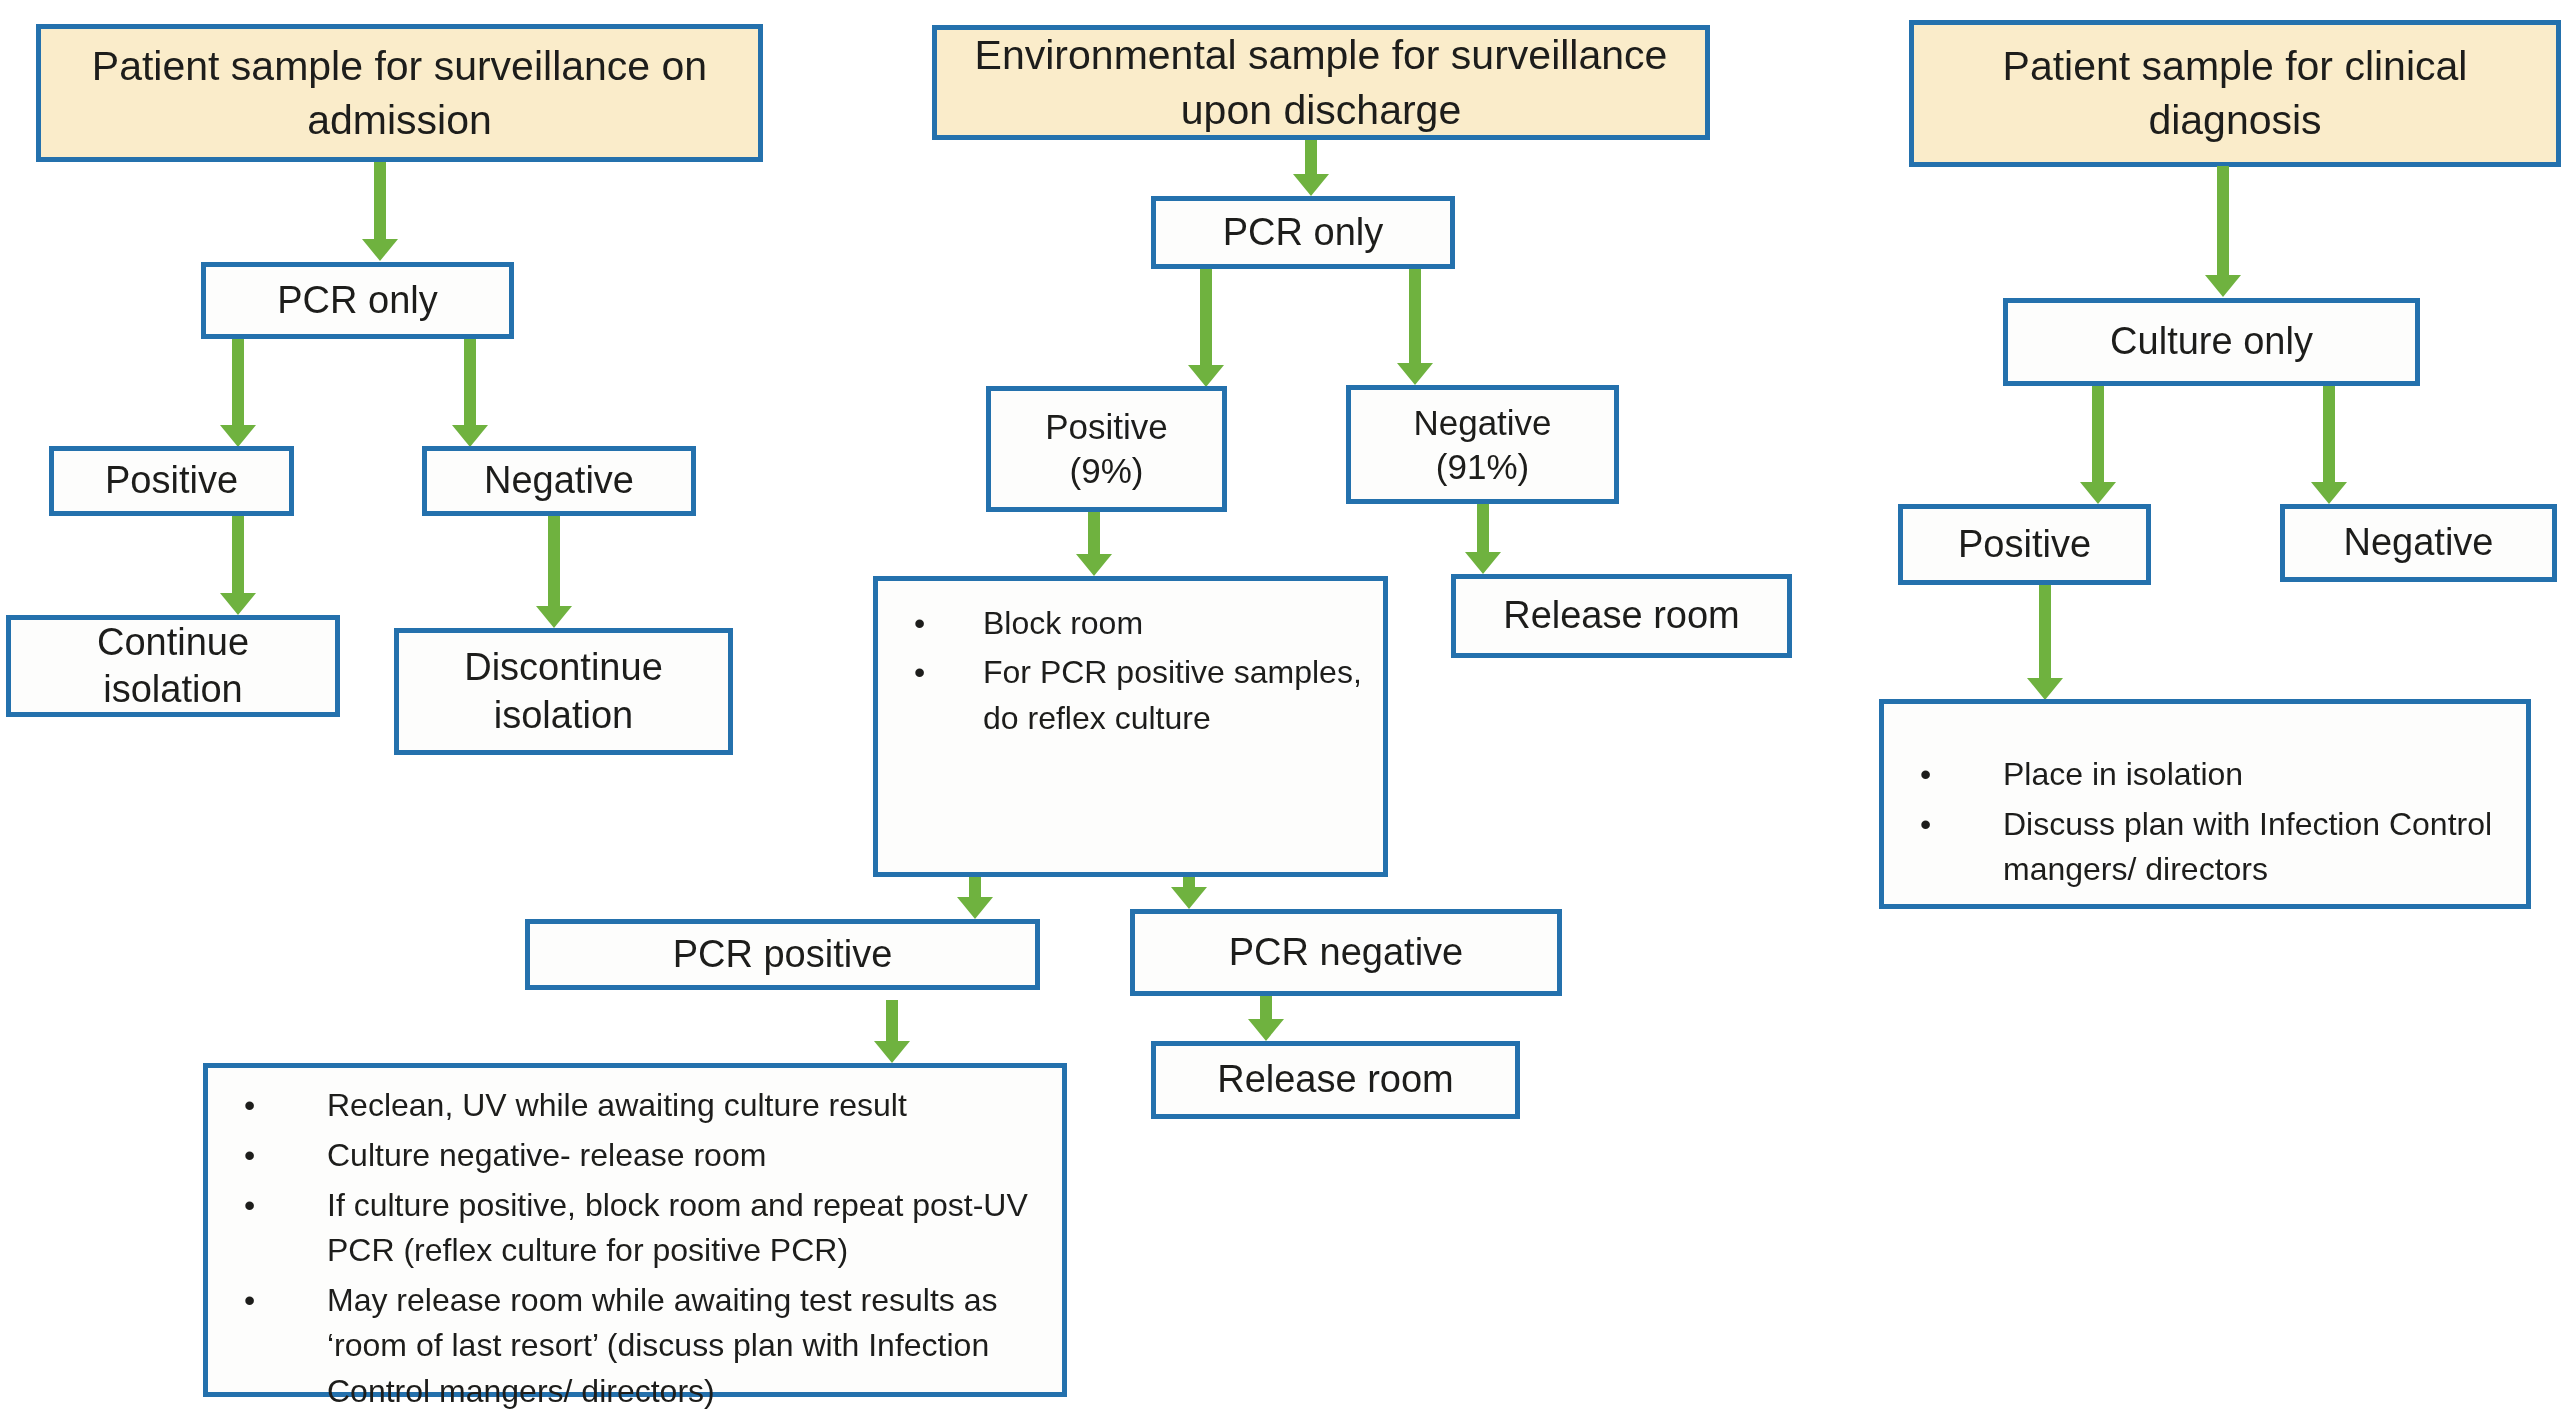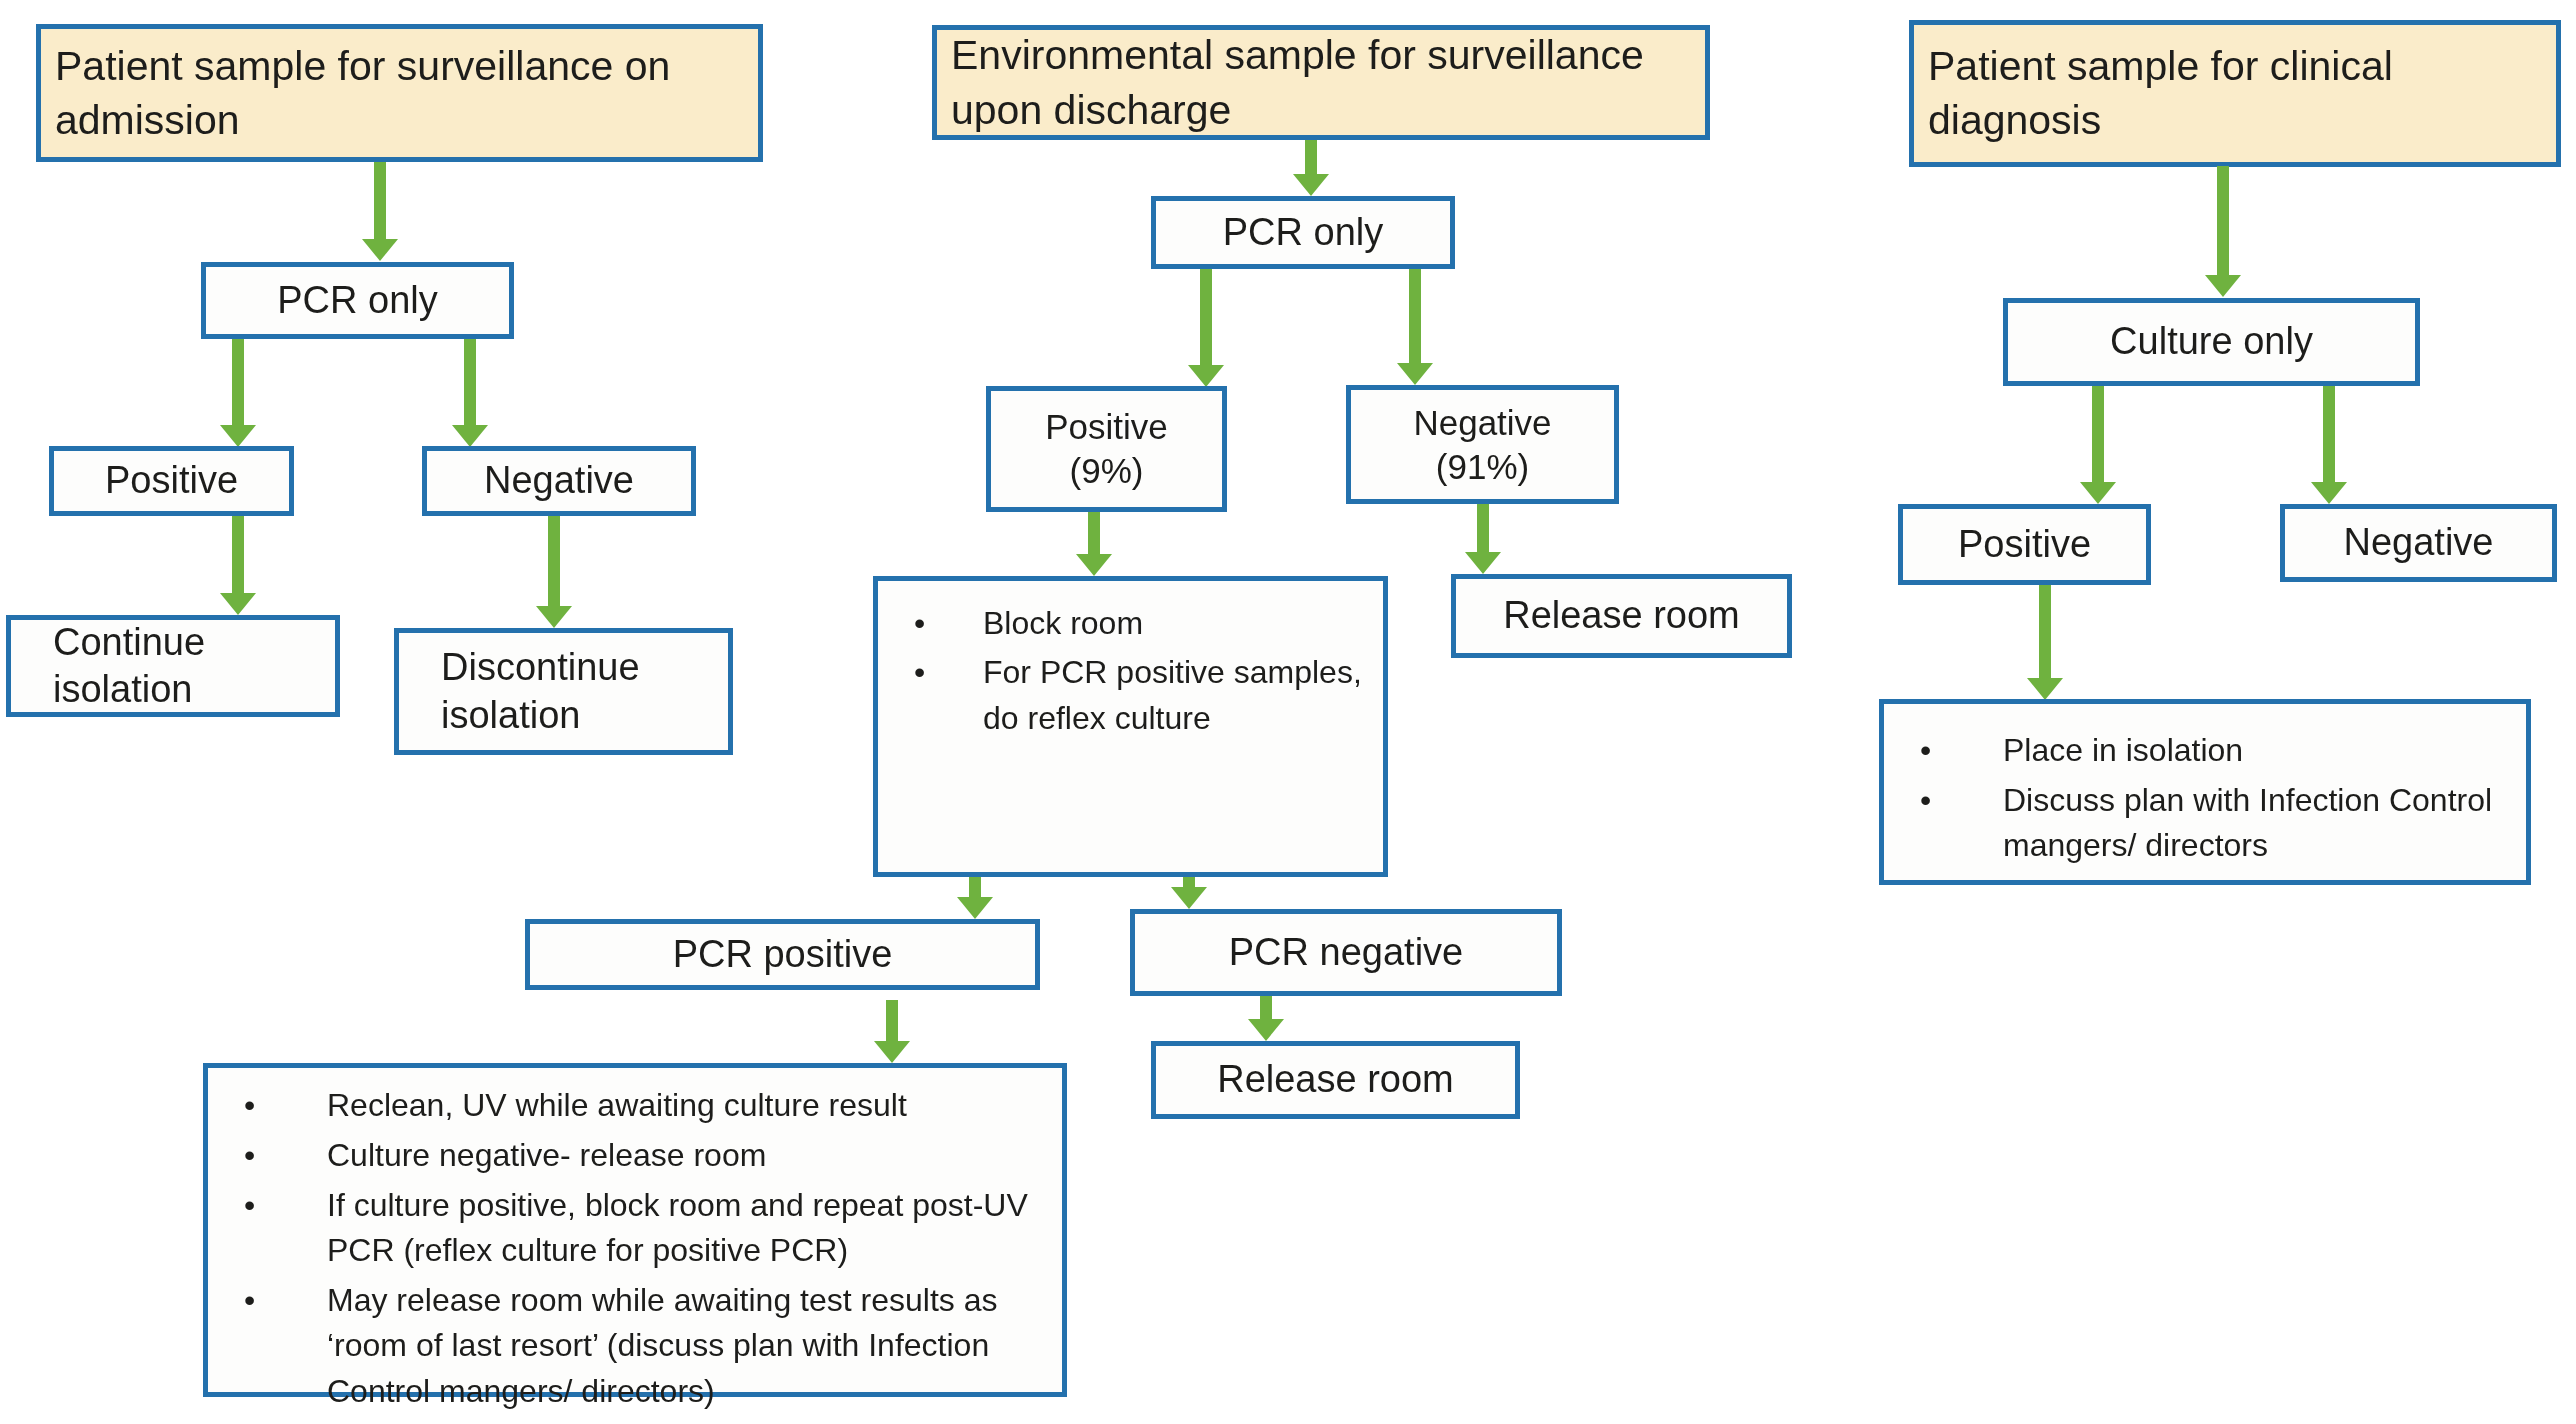--- a/index.html
+++ b/index.html
@@ -20,21 +20,21 @@
   }
   .node{
     position:absolute;
     box-sizing:border-box;
     background:var(--node_bg);
     border:5.6px solid var(--blue);
     display:flex;
     flex-direction:column;
     align-items:center;
     justify-content:center;
-    text-align:left;
+    text-align:center;
     font-size:38px;
     line-height:1.25;
     padding:2.8px 14px;
   }
   .node.header{
     background:var(--cream);
     font-size:41px;
     line-height:1.32;
   }
   .node.narrow-pad{padding:2.8px 42px;}
@@ -218,21 +218,21 @@
     </div>
 
     <div class="node" style="left:1898px;top:504px;width:253px;height:81px;">Positive</div>
     <div class="node" style="left:2280px;top:504px;width:277px;height:78px;">Negative</div>
 
     <div class="arrow" style="left:2027px;top:585px;height:115px;">
       <div class="shaft"></div>
       <div class="head"></div>
     </div>
 
-    <div class="node bullets wide" style="left:1879px;top:699px;width:652px;height:186px;padding-top:20px;justify-content:flex-end;">
+    <div class="node bullets wide" style="left:1879px;top:699px;width:652px;height:210px;padding-top:20px;justify-content:flex-end;">
       <ul>
         <li>Place in isolation</li>
         <li>Discuss plan with Infection Control mangers/ directors</li>
       </ul>
     </div>
   </div>
 
 </div>
 
 

